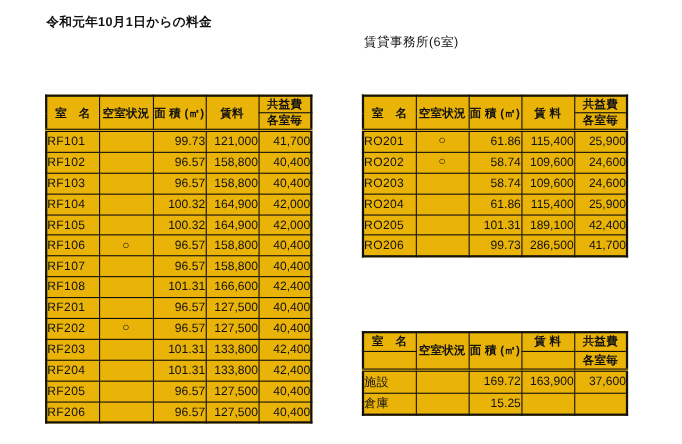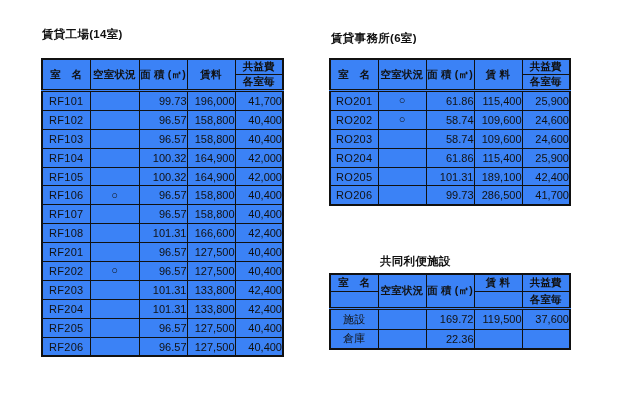--- a/index.html
+++ b/index.html
@@ -15,33 +15,34 @@
   .doc-title {
     position: absolute; left: 42px; top: 13px;
     font-size: 11.5px; font-weight: 700; letter-spacing: 0.3px;
   }
   .factory-title {
     position: absolute; left: 42px; top: 27px;
     font-size: 11.5px; font-weight: 700; letter-spacing: 0.3px;
   }
   .office-title {
     position: absolute; left: 331px; top: 31px;
-    font-size: 11.5px; font-weight: 700; letter-spacing: 0.3px;
+    font-size: 11.5px; font-weight: 400; letter-spacing: 0.3px;
   }
   .facility-title {
     position: absolute; left: 380px; top: 254px;
     font-size: 11.5px; font-weight: 700; letter-spacing: 0.3px;
   }
 
   table.t {
     position: absolute;
     border-collapse: collapse;
     table-layout: fixed;
-    background: #3b82f6;
+    background: #eab308;
     border: 2px solid #111;
+    margin-top: 28px;
   }
   table.t th, table.t td {
     border: 1px solid #111;
     padding: 0;
     overflow: hidden;
     white-space: nowrap;
   }
   table.t thead { border-bottom: 3px double #111; }
 
   table.t th {
@@ -53,34 +54,34 @@
   table.t td {
     font-size: 11px;
     height: 17.9px;
   }
   #factory-table thead tr.h1 th, #office-table thead tr.h1 th { height: 13px; }
   #factory-table thead tr.h2 th, #office-table thead tr.h2 th { height: 12px; }
   #facility-table thead tr.h1 th { height: 16px; }
   #facility-table thead tr.h2 th { height: 15px; }
   #facility-table td { height: 18.5px; }
 
-  td.c-room { text-align: center; letter-spacing: 0.3px; }
+  td.c-room { letter-spacing: 0.3px; }
   td.c-vac  { text-align: center; font-size: 13px; line-height: 1; }
   td.c-area, td.c-rent, td.c-fee { text-align: right; padding-right: 3px; }
 
   #factory-table  { left: 41px;  top: 58px;  width: 241px; }
   #office-table   { left: 329px; top: 58px;  width: 240px; }
   #facility-table { left: 329px; top: 273px; width: 240px; }
 </style>
 </head>
 <body>
 
 <div class="page">
 
-  <div class="factory-title">賃貸工場(14室)</div>
+  <div class="doc-title">令和元年10月1日からの料金</div>
 
   <table class="t" id="factory-table">
     <colgroup>
       <col style="width:48px">
         <col style="width:49px">
         <col style="width:48px">
         <col style="width:48px">
         <col style="width:48px">
     </colgroup>
     <thead>
@@ -93,21 +94,21 @@
       </tr>
       <tr class="h2">
         <th>各室毎</th>
       </tr>
     </thead>
     <tbody>
         <tr>
           <td class="c-room">RF101</td>
           <td class="c-vac"></td>
           <td class="c-area">99.73</td>
-          <td class="c-rent">196,000</td>
+          <td class="c-rent">121,000</td>
           <td class="c-fee">41,700</td>
         </tr>
         <tr>
           <td class="c-room">RF102</td>
           <td class="c-vac"></td>
           <td class="c-area">96.57</td>
           <td class="c-rent">158,800</td>
           <td class="c-fee">40,400</td>
         </tr>
         <tr>
@@ -258,21 +259,20 @@
         <tr>
           <td class="c-room">RO206</td>
           <td class="c-vac"></td>
           <td class="c-area">99.73</td>
           <td class="c-rent">286,500</td>
           <td class="c-fee">41,700</td>
         </tr>
       </tbody>
   </table>
 
-  <div class="facility-title">共同利便施設</div>
 
   <table class="t" id="facility-table">
     <colgroup>
       <col style="width:48px">
         <col style="width:48px">
         <col style="width:48px">
         <col style="width:48px">
         <col style="width:48px">
     </colgroup>
     <thead>
@@ -287,26 +287,26 @@
         <th></th>
         <th></th>
         <th>各室毎</th>
       </tr>
     </thead>
     <tbody>
         <tr>
           <td class="c-room">施設</td>
           <td class="c-vac"></td>
           <td class="c-area">169.72</td>
-          <td class="c-rent">119,500</td>
+          <td class="c-rent">163,900</td>
           <td class="c-fee">37,600</td>
         </tr>
         <tr>
           <td class="c-room">倉庫</td>
           <td class="c-vac"></td>
-          <td class="c-area">22.36</td>
+          <td class="c-area">15.25</td>
           <td class="c-rent"></td>
           <td class="c-fee"></td>
         </tr>
       </tbody>
   </table>
 
 </div>
 
 </body></html>

